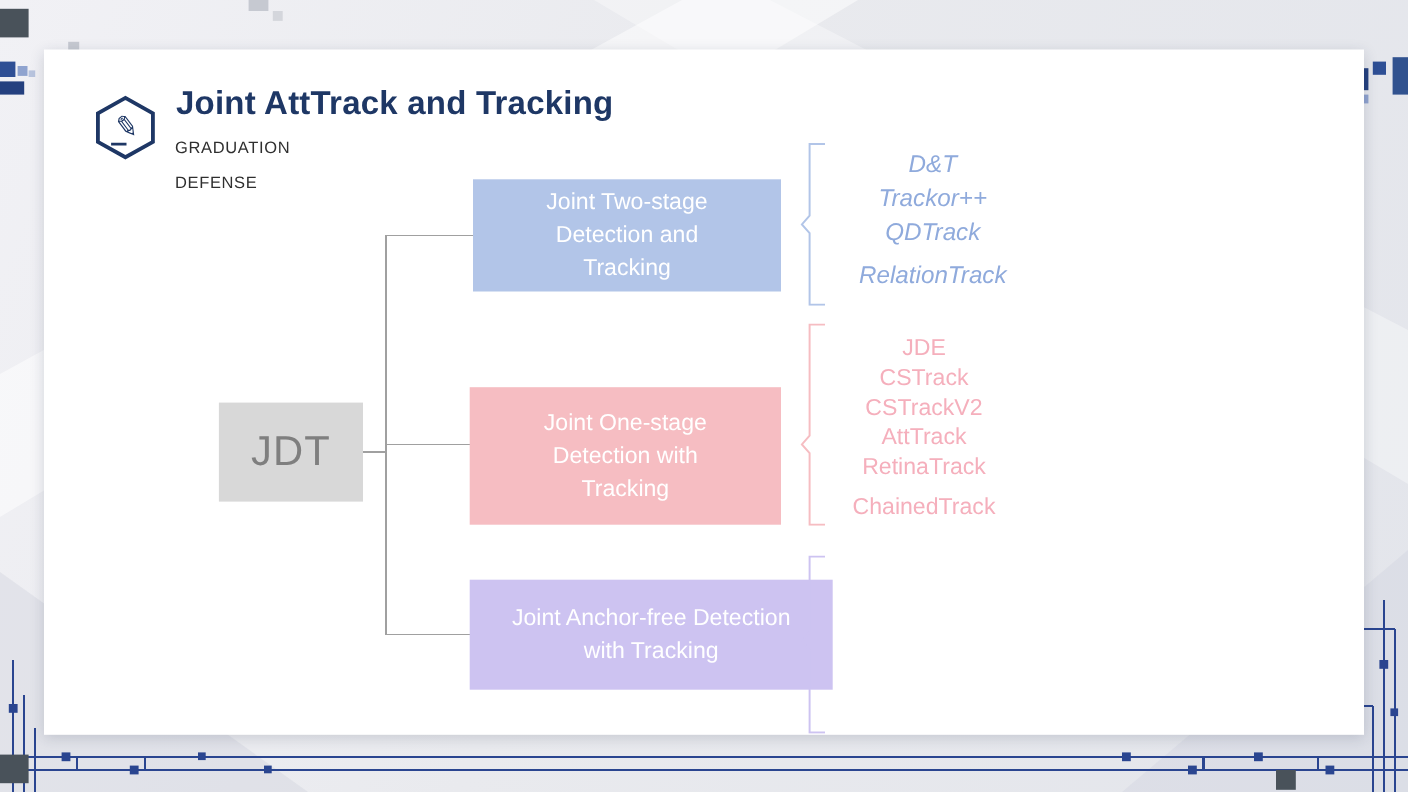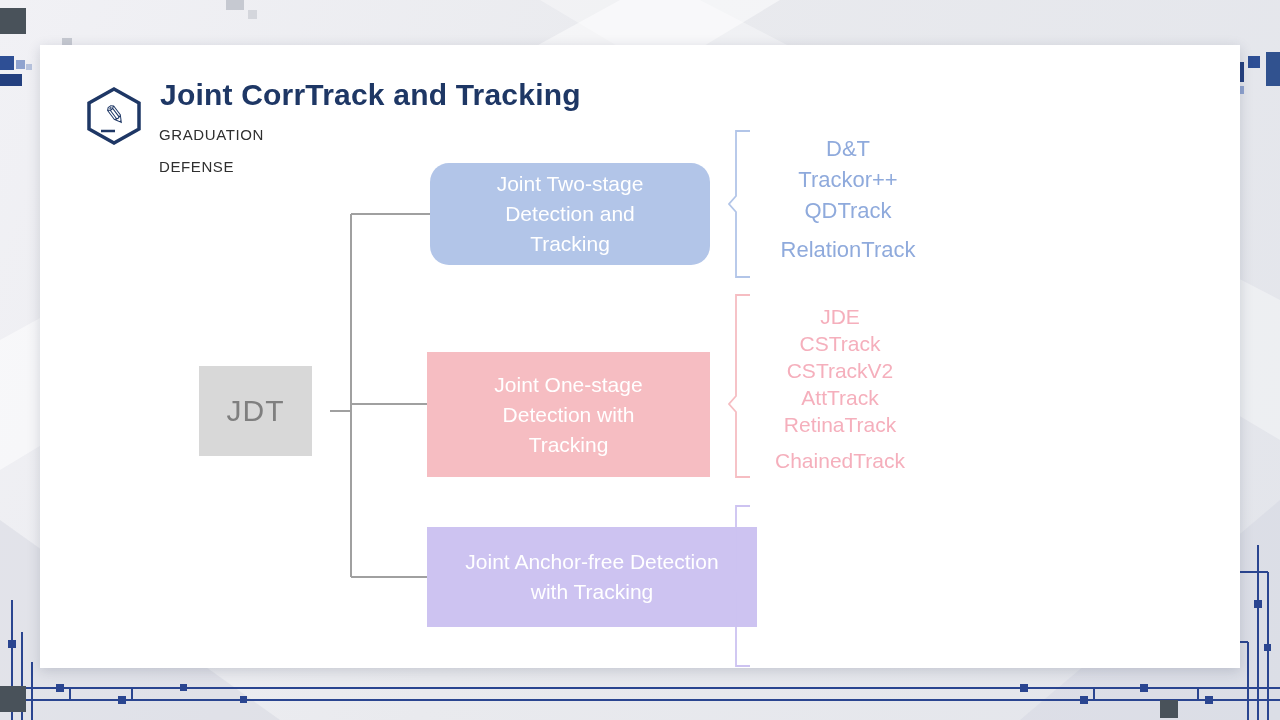--- a/index.html
+++ b/index.html
@@ -18,44 +18,44 @@
   .hex-icon { position:absolute; left:84px; top:86px; width:60px; height:60px; }
   .page-title {
     position:absolute; left:160px; top:78px; width:700px;
     font-size:30px; font-weight:bold; color:#1e3765; letter-spacing:0.2px;
   }
   .subtitle { position:absolute; left:159px; font-size:15px; color:#2f2f2f; letter-spacing:0.6px; }
   .subtitle.l1 { top:126px; }
   .subtitle.l2 { top:158px; }
 
   .root-box {
-    position:absolute; left:199px; top:366px; width:113px; height:90px;
+    position:absolute; left:199px; top:366px; width:131px; height:90px;
     background:#d8d8d8; display:flex; align-items:center; justify-content:center;
-    color:#7f7f7f; font-size:30px; letter-spacing:1px;
+    color:#7f7f7f; font-size:38px; letter-spacing:1px;
   }
   .connectors { position:absolute; left:0; top:0; }
 
   .branch-box {
     position:absolute; display:flex; align-items:center; justify-content:center;
     text-align:center; color:#ffffff; font-size:21px; line-height:30px; padding:0 34px;
     box-sizing:border-box;
   }
-  .box-blue   { left:430px; top:163px; width:280px; height:102px; background:#b2c5e8;border-radius:19px; }
+  .box-blue   { left:430px; top:163px; width:280px; height:102px; background:#b2c5e8; }
   .box-pink   { left:427px; top:352px; width:283px; height:125px; background:#f6bdc2; }
   .box-purple { left:427px; top:527px; width:330px; height:100px; background:#cdc3f1; }
 
   .bracket { position:absolute; left:727px; width:24px; }
   .bracket.b1 { top:130px; height:148px; }
   .bracket.b2 { top:294px; height:184px; }
   .bracket.b3 { top:505px; height:162px; }
 
   .list { position:absolute; text-align:center; }
   .list .itm { white-space:nowrap; }
   .list1 { left:740px; top:133px; width:216px; color:#8faadc; font-size:22px; }
-  .list1 .itm { line-height:31px; }
+  .list1 .itm { line-height:31px;font-style:italic; }
   .list1 .itm:last-child { margin-top:8px; }
   .list2 { left:732px; top:303px; width:216px; color:#f5afbc; font-size:21px; }
   .list2 .itm { line-height:27px; }
   .list2 .itm:last-child { margin-top:9px; }
   .list3 { left:720px; top:507px; width:230px; color:#cbc2ef; font-size:22px; }
   .list3 .itm { line-height:31px; }
   .list3 .itm:last-child { margin-top:4px; }
 </style>
 </head>
 <body>
@@ -114,21 +114,21 @@
 
   <div class="slide-card"></div>
 
   <div class="layer">
 
     <svg class="hex-icon" viewBox="0 0 60 60">
       <polygon points="30,3 55,17 55,43 30,57 5,43 5,17" fill="none" stroke="#1e3765" stroke-width="3.5"></polygon>
       <text x="31" y="38" font-size="26" fill="#1e3765" text-anchor="middle" transform="rotate(8 30 30)">✎</text>
       <line x1="17" y1="45" x2="31" y2="45" stroke="#1e3765" stroke-width="2.5"></line>
     </svg>
-    <div class="page-title">Joint CorrTrack and Tracking</div>
+    <div class="page-title">Joint AttTrack and Tracking</div>
     <div class="subtitle l1">GRADUATION</div>
     <div class="subtitle l2">DEFENSE</div>
 
     <svg class="connectors" width="1280" height="720">
       <g stroke="#a0a0a0" stroke-width="1.2" fill="none" shape-rendering="crispEdges">
         <path d="M330 411 H351"></path>
         <path d="M351 214 V577"></path>
         <path d="M351 214 H430"></path>
         <path d="M351 404 H427"></path>
         <path d="M351 577 H427"></path>

